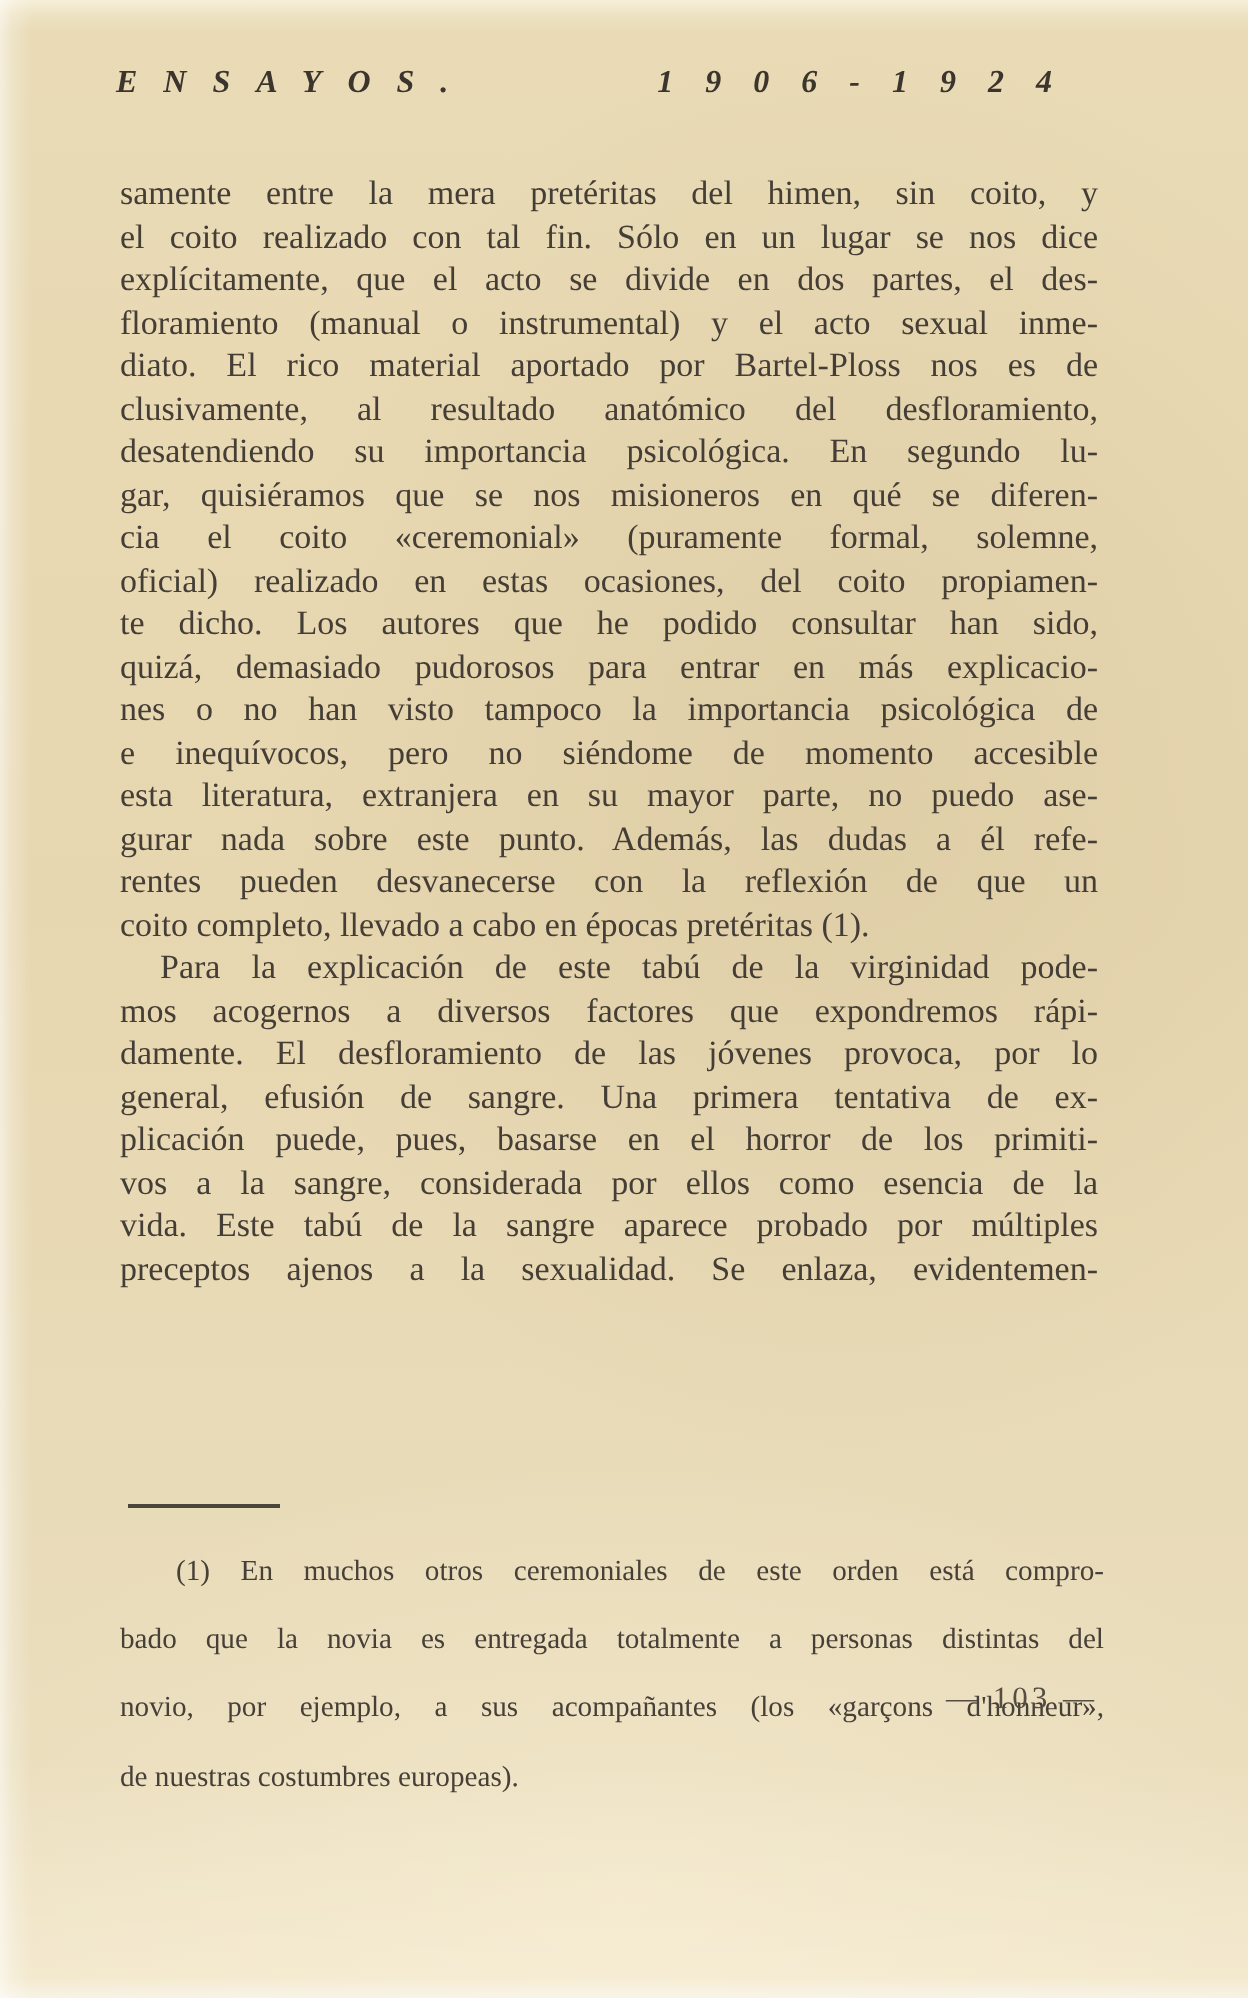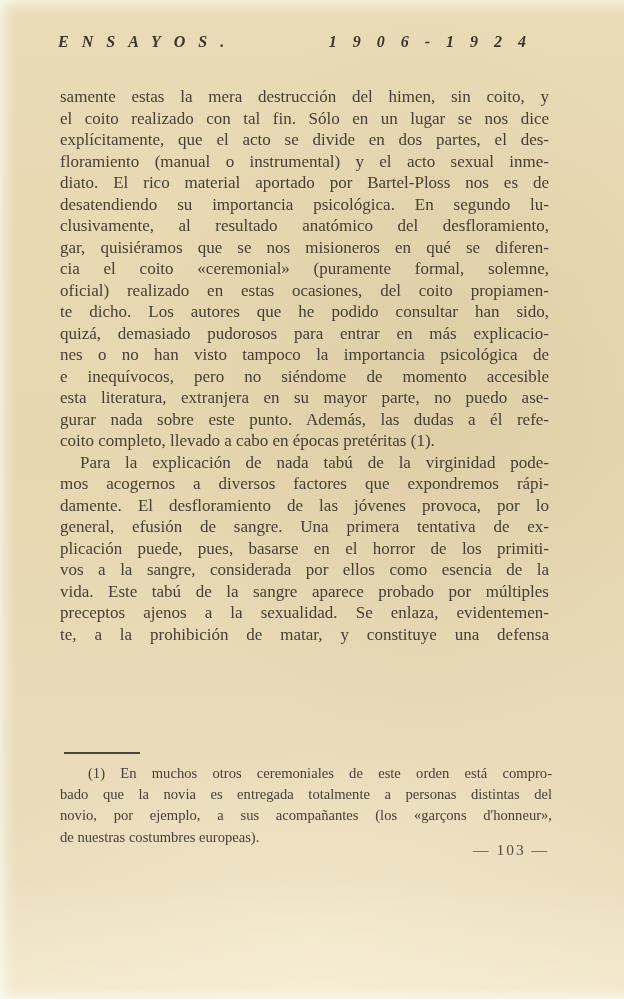--- a/index.html
+++ b/index.html
@@ -52,21 +52,21 @@
     top: 752px; left: 64px;
     width: 76px; height: 2px;
     background: #4c453d;
   }
   .footnote {
     position: absolute;
     top: 763px; left: 60px; width: 492px;
     font-size: 14.6px; line-height: 21.2px;
     color: #474038;
   }
-  .footnote .line { height: 21.2px; }
+  .footnote .line { height: 21.2px; margin-top: 13px; }
   .footnote .line:first-child { text-indent: 28px; }
   .page-number {
     position: absolute;
     top: 841px; left: 60px; width: 489px;
     text-align: right;
     font-size: 15.5px;
     letter-spacing: 2px;
     color: #564e42;
   }
 </style>
@@ -75,48 +75,48 @@
 
 <div class="scan">
 
   <div class="running-header">
     <span class="hdr-title">ENSAYOS.</span>
     <span class="hdr-years">1906-1924</span>
   </div>
 
   <div class="body-text">
     <div class="para">
-        <div class="line">samente estas la mera destrucción del himen, sin coito, y</div>
+        <div class="line">samente entre la mera pretéritas del himen, sin coito, y</div>
         <div class="line">el coito realizado con tal fin. Sólo en un lugar se nos dice</div>
         <div class="line">explícitamente, que el acto se divide en dos partes, el des-</div>
         <div class="line">floramiento (manual o instrumental) y el acto sexual inme-</div>
         <div class="line">diato. El rico material aportado por Bartel-Ploss nos es de</div>
+        <div class="line">clusivamente, al resultado anatómico del desfloramiento,</div>
         <div class="line">desatendiendo su importancia psicológica. En segundo lu-</div>
-        <div class="line">clusivamente, al resultado anatómico del desfloramiento,</div>
         <div class="line">gar, quisiéramos que se nos misioneros en qué se diferen-</div>
         <div class="line">cia el coito «ceremonial» (puramente formal, solemne,</div>
         <div class="line">oficial) realizado en estas ocasiones, del coito propiamen-</div>
         <div class="line">te dicho. Los autores que he podido consultar han sido,</div>
         <div class="line">quizá, demasiado pudorosos para entrar en más explicacio-</div>
         <div class="line">nes o no han visto tampoco la importancia psicológica de</div>
         <div class="line">e inequívocos, pero no siéndome de momento accesible</div>
         <div class="line">esta literatura, extranjera en su mayor parte, no puedo ase-</div>
         <div class="line">gurar nada sobre este punto. Además, las dudas a él refe-</div>
+        <div class="line">rentes pueden desvanecerse con la reflexión de que un</div>
         <div class="line natural">coito completo, llevado a cabo en épocas pretéritas (1).</div>
       </div>
     <div class="para indent">
-        <div class="line">Para la explicación de nada tabú de la virginidad pode-</div>
+        <div class="line">Para la explicación de este tabú de la virginidad pode-</div>
         <div class="line">mos acogernos a diversos factores que expondremos rápi-</div>
         <div class="line">damente. El desfloramiento de las jóvenes provoca, por lo</div>
         <div class="line">general, efusión de sangre. Una primera tentativa de ex-</div>
         <div class="line">plicación puede, pues, basarse en el horror de los primiti-</div>
         <div class="line">vos a la sangre, considerada por ellos como esencia de la</div>
         <div class="line">vida. Este tabú de la sangre aparece probado por múltiples</div>
         <div class="line">preceptos ajenos a la sexualidad. Se enlaza, evidentemen-</div>
-        <div class="line">te, a la prohibición de matar, y constituye una defensa</div>
       </div>
   </div>
 
   <div class="footnote-rule"></div>
 
   <div class="footnote">
       <div class="line">(1)   En muchos otros ceremoniales de este orden está compro-</div>
       <div class="line">bado que la novia es entregada totalmente a personas distintas del</div>
       <div class="line">novio, por ejemplo, a sus acompañantes (los «garçons d'honneur»,</div>
       <div class="line natural">de nuestras costumbres europeas).</div>

